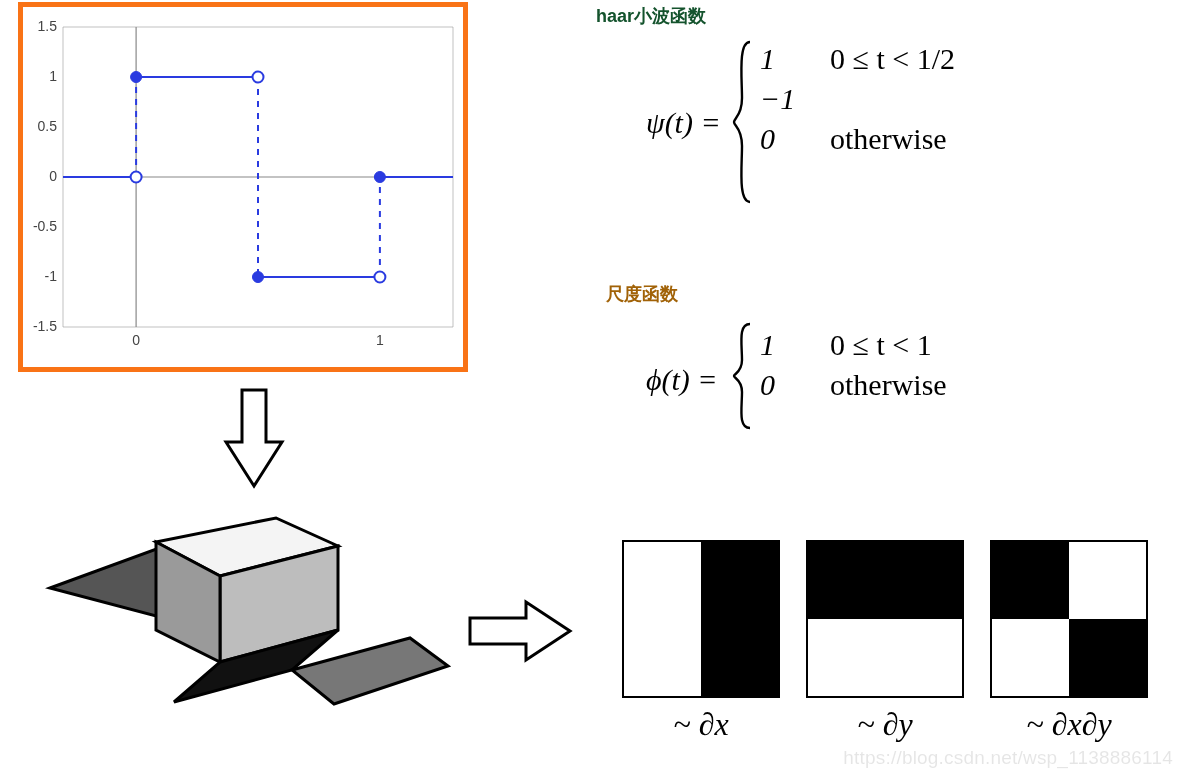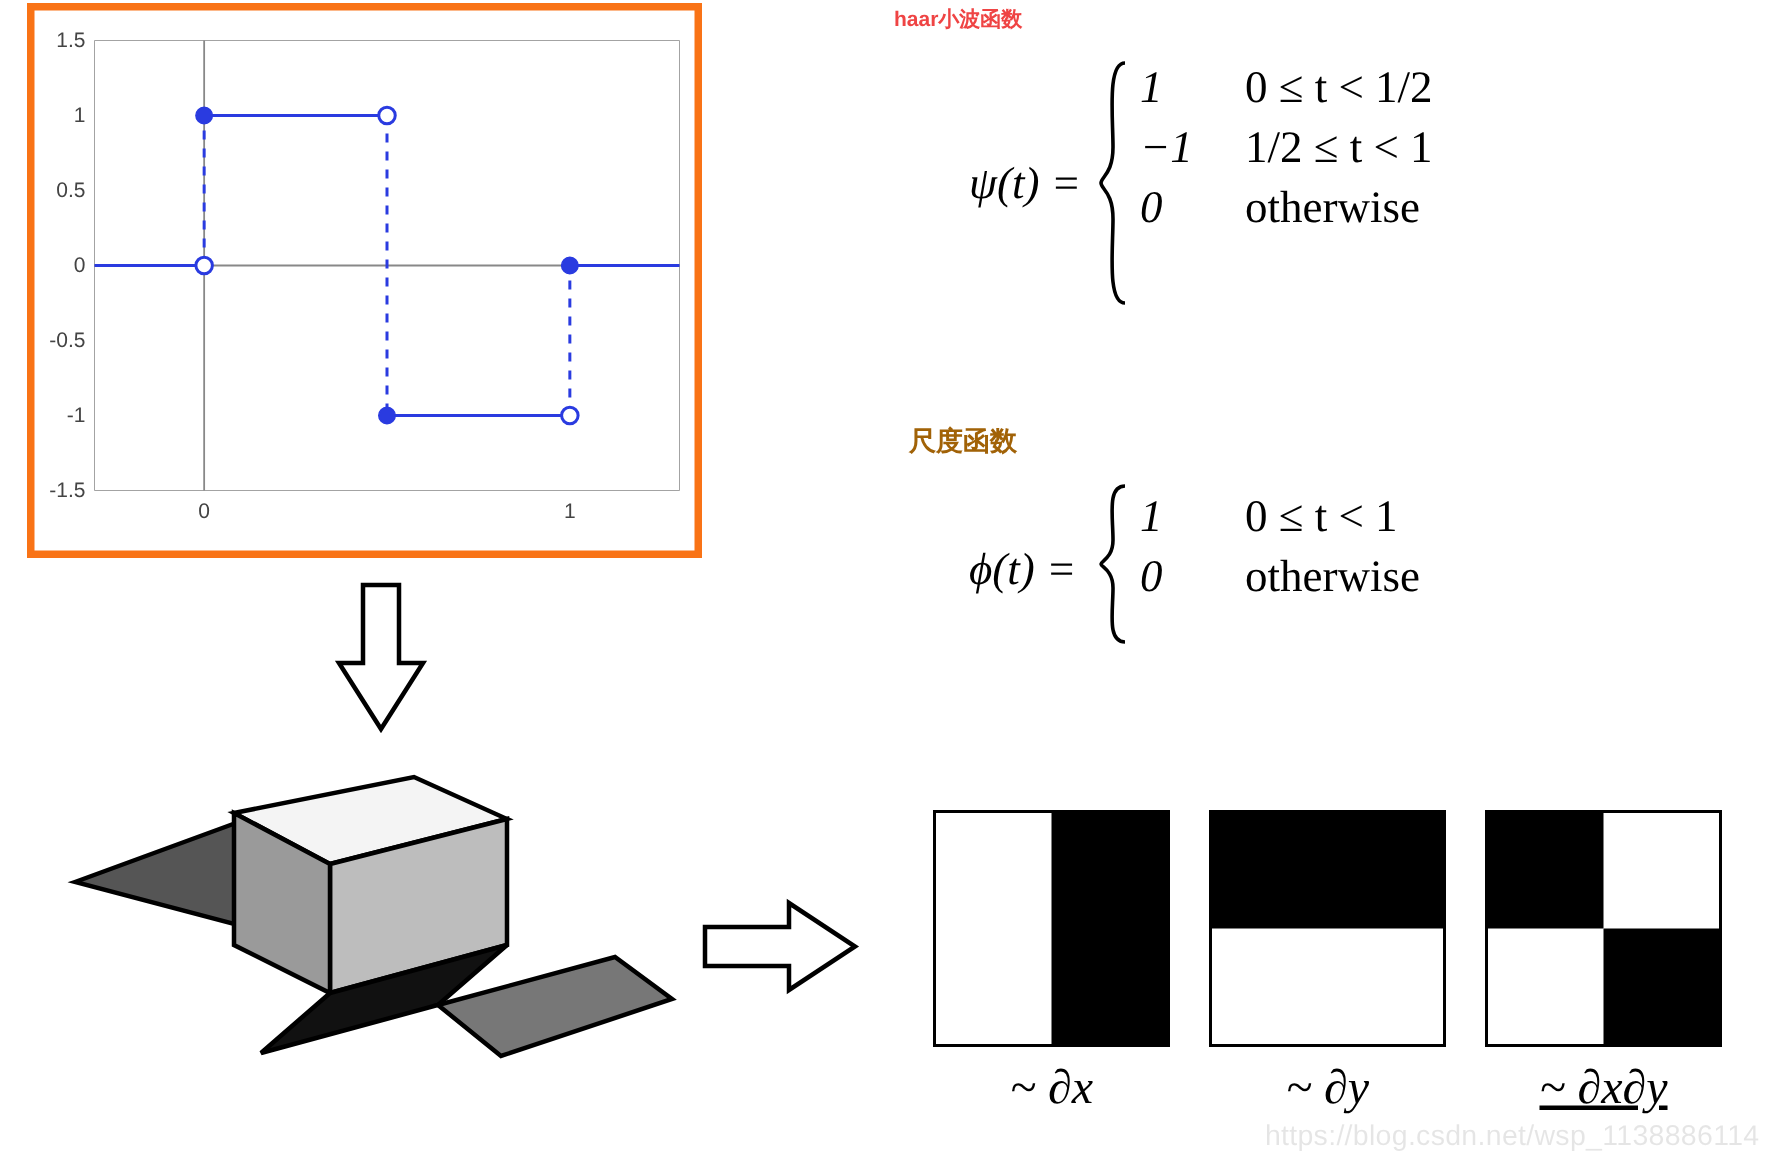--- a/index.html
+++ b/index.html
@@ -27,21 +27,21 @@
   .plot-dash { stroke: #2a3be0; stroke-width: 2; stroke-dasharray: 6 6; fill: none; }
   .grid-line { stroke: #999; stroke-width: 0.6; }
   .axis-line { stroke: #888; stroke-width: 1.2; }
   .dot-filled { fill: #2a3be0; stroke: #2a3be0; }
   .dot-open   { fill: #ffffff; stroke: #2a3be0; stroke-width: 2; }
 
   
   .heading-haar {
     left: 596px; top: 4px;
     font-family: Arial, "Microsoft YaHei", sans-serif;
-    font-weight: 700; font-size: 14px; color: #ef4444;
+    font-weight: 700; font-size: 18px; color: #14532d;
   }
   .heading-scale {
     left: 606px; top: 282px;
     font-family: Arial, "Microsoft YaHei", sans-serif;
     font-weight: 700; font-size: 18px; color: #a16207;
   }
 
   
   .formula { font-style: italic; font-size: 30px; line-height: 1.0; }
   .formula .lhs { position: absolute; left: 12px; top: 50%; transform: translateY(-50%); white-space: nowrap; }
@@ -69,21 +69,21 @@
   .feat .half-r { position: absolute; right: 0; top: 0; width: 50%; height: 100%; background: #000; }
   .feat .half-t { position: absolute; left: 0; top: 0; width: 100%; height: 50%; background: #000; }
   .feat .quad-tl { position: absolute; left: 0; top: 0; width: 50%; height: 50%; background: #000; }
   .feat .quad-br { position: absolute; right: 0; bottom: 0; width: 50%; height: 50%; background: #000; }
   .feat1 { left: 622px; top: 540px; }
   .feat2 { left: 806px; top: 540px; }
   .feat3 { left: 990px; top: 540px; }
   .feat-label { position: absolute; top: 706px; font-style: italic; font-size: 32px; font-family: "Times New Roman", serif; text-align: center; }
   .fl1 { left: 622px; width: 158px; }
   .fl2 { left: 806px; width: 158px; }
-  .fl3 { left: 990px; width: 158px; text-decoration: underline; }
+  .fl3 { left: 990px; width: 158px; }
 
   
   .watermark {
     position: absolute; right: 6px; bottom: 2px;
     font-family: Arial, sans-serif; font-size: 19px;
     color: rgba(0,0,0,0.10); letter-spacing: 0.2px;
   }
 </style>
 </head>
 <body>
@@ -139,21 +139,20 @@
       <path d="M18 4 C6 4 10 40 10 60 C10 78 2 80 2 84 C2 88 10 90 10 108 C10 128 6 164 18 164" fill="none" stroke="#000" stroke-width="2.4"></path>
     </svg>
   </span>
   <div class="cases" style="left:126px; top:6px;">
     <div class="case-row">
       <span class="val">1</span>
       <span class="cond">0 ≤ t &lt; 1/2</span>
     </div>
     <div class="case-row">
       <span class="val">−1</span>
-      <span class="cond">1/2 ≤ t &lt; 1</span>
     </div>
     <div class="case-row">
       <span class="val">0</span>
       <span class="cond">otherwise</span>
     </div>
   </div>
 </div>
 
 <div class="abs formula formula-phi">
   <span class="lhs">ϕ(t) =</span>

